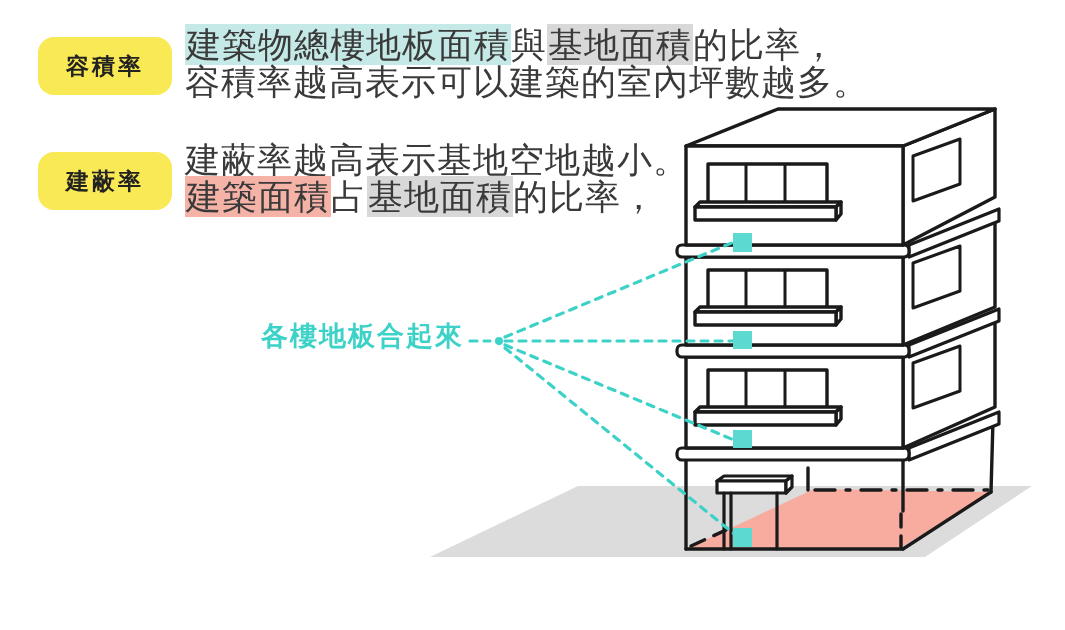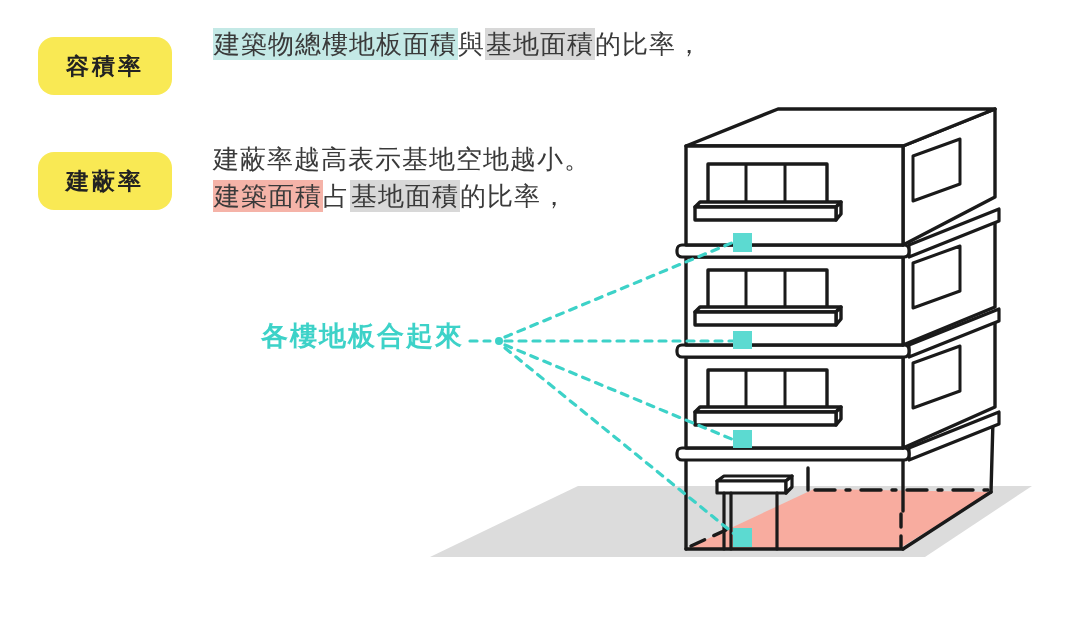--- a/index.html
+++ b/index.html
@@ -13,22 +13,22 @@
   .canvas{position:relative;width:1065px;height:630px;background:#fff;}
   .canvas svg{position:absolute;left:0;top:0;}
 
   .badge{position:absolute;left:38px;width:134px;height:58px;
          background:var(--yellow);border-radius:16px;
          display:flex;align-items:center;justify-content:center;
          font-size:23px;font-weight:bold;color:#222;letter-spacing:3px;}
   .badge1{top:37px;}
   .badge2{top:152px;}
 
-  .para{position:absolute;left:185px;font-size:26px;color:var(--text);
-        line-height:37px;letter-spacing:1px;white-space:nowrap;margin-left:28px;}
+  .para{position:absolute;left:185px;font-size:35px;color:var(--text);
+        line-height:37px;letter-spacing:1px;white-space:nowrap;}
   .para1{top:26px;}
   .para2{top:141px;}
   .hl{padding:1px 1px;}
   .hl-teal{background:var(--tealhl);}
   .hl-gray{background:var(--grayhl);}
   .hl-pink{background:var(--pinkhl);}
 
   .floors-label{position:absolute;left:261px;top:318px;font-size:27px;
         font-weight:bold;color:var(--accent);letter-spacing:2px;white-space:nowrap;}
 
@@ -150,20 +150,21 @@
       <rect x="733" y="430" width="19" height="18"></rect>
       <rect x="733" y="528" width="19" height="19"></rect>
     </g>
   </svg>
 
   <div class="badge badge1">
     <span>容積率</span>
   </div>
   <div class="para para1">
     <div class="line"><span class="hl hl-teal">建築物總樓地板面積</span><span>與</span><span class="hl hl-gray">基地面積</span><span>的比率，</span></div>
+    <div class="line">容積率越高表示可以建築的室內坪數越多。</div>
   </div>
 
   <div class="badge badge2">
     <span>建蔽率</span>
   </div>
   <div class="para para2">
     <div class="line">建蔽率越高表示基地空地越小。</div>
     <div class="line"><span class="hl hl-pink">建築面積</span><span>占</span><span class="hl hl-gray">基地面積</span><span>的比率，</span></div>
   </div>
 

